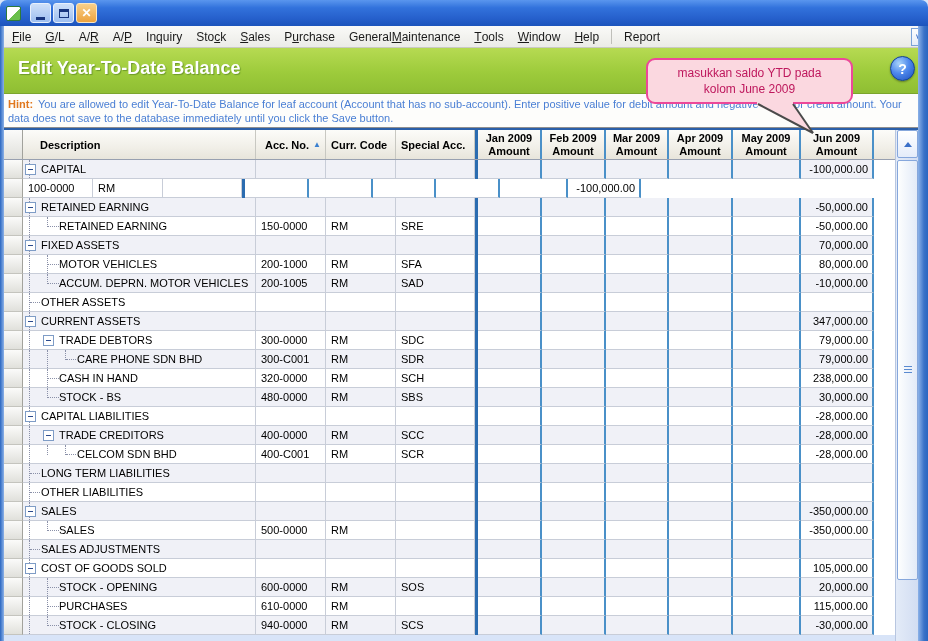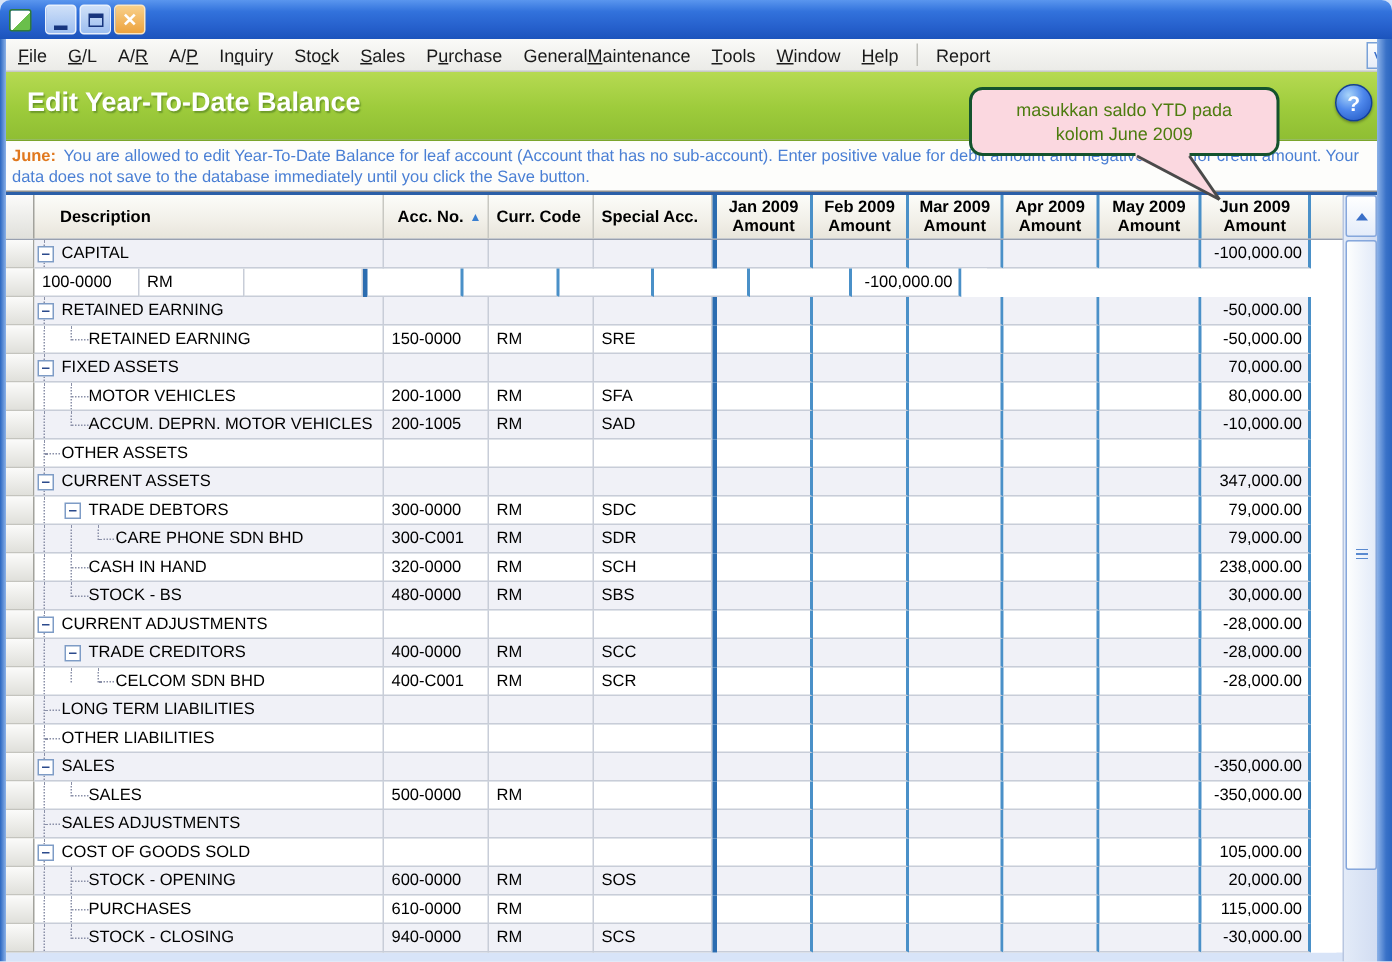--- a/index.html
+++ b/index.html
@@ -109,23 +109,23 @@
     background:repeating-linear-gradient(to bottom,#5a8ad0 0 1px,transparent 1px 3px); }
 
   
   .wb-left  { position:absolute; left:0; top:26px; width:4px; height:615px;
     background:linear-gradient(to right,#2a66c0,#8cb2e8); }
   .wb-right { position:absolute; left:918px; top:26px; width:10px; height:615px;
     background:linear-gradient(to right,#8cb2e8,#3a72c8 60%,#2a66c0); }
 
   
   .callout { position:absolute; left:646px; top:58px; width:207px; height:46px;
-    background:#fbd8e0; border:2px solid #14532d; border-radius:9px; z-index:30;
+    background:#fbd8e0; border:2px solid #ec4899; border-radius:9px; z-index:30;
     display:flex; flex-direction:column; align-items:center; justify-content:center;
-    font-size:12px; color:#4d7c0f; line-height:16px; }
+    font-size:12px; color:#be185d; line-height:16px; }
   .callout-tail { position:absolute; left:646px; top:50px; z-index:31; pointer-events:none; }
 </style>
 </head>
 <body>
 
 <div class="window">
 
   <div class="titlebar">
     <div class="app-icon"></div>
     <div class="winbtns">
@@ -163,21 +163,21 @@
       </div>
   </div>
 
   <div class="page-header">
     <div class="page-title">Edit Year-To-Date Balance</div>
     <div class="help-btn">
         <span>?</span>
       </div>
   </div>
 
-  <div class="hint-bar"><span class="hint-label">June:</span><span class="hint-text">You are allowed to edit Year-To-Date Balance for leaf account (Account that has no sub-account). Enter positive value for debit amount and negative value for credit amount. Your data does not save to the database immediately until you click the Save button.</span></div>
+  <div class="hint-bar"><span class="hint-label">Hint:</span><span class="hint-text">You are allowed to edit Year-To-Date Balance for leaf account (Account that has no sub-account). Enter positive value for debit amount and negative value for credit amount. Your data does not save to the database immediately until you click the Save button.</span></div>
 
   <div class="grid">
     <div class="thead" id="thead">
         <div class="hcell ind-h"></div>
         <div class="hcell c-desc" style="padding-left: 17px;">Description</div>
         <div class="hcell c-acc" style="flex-direction: row; align-items: center;">Acc. No.<span class="sort-arrow">▲</span></div>
         <div class="hcell c-curr">Curr. Code</div>
         <div class="hcell c-spec">Special Acc.</div>
         <div class="divider"></div>
         <div class="hcell month m0">
@@ -454,21 +454,21 @@
           <div class="cell num m3"></div>
           <div class="cell num m4"></div>
           <div class="cell num m5">30,000.00</div>
           <div class="cell gap"></div>
         </div>
         <div class="trow">
           <div class="ind-cell"></div>
           <div class="cell c-desc">
             <div class="vl" style="left: 6px;"></div>
             <div class="nbox" style="left: 2px;"></div>
-            <span class="tree-text" style="left: 18px;">CURRENT ADJUSTMENTS</span>
+            <span class="tree-text" style="left: 18px;">CAPITAL LIABILITIES</span>
           </div>
           <div class="cell c-acc"></div>
           <div class="cell c-curr"></div>
           <div class="cell c-spec"></div>
           <div class="divider"></div>
           <div class="cell num m0"></div>
           <div class="cell num m1"></div>
           <div class="cell num m2"></div>
           <div class="cell num m3"></div>
           <div class="cell num m4"></div>

